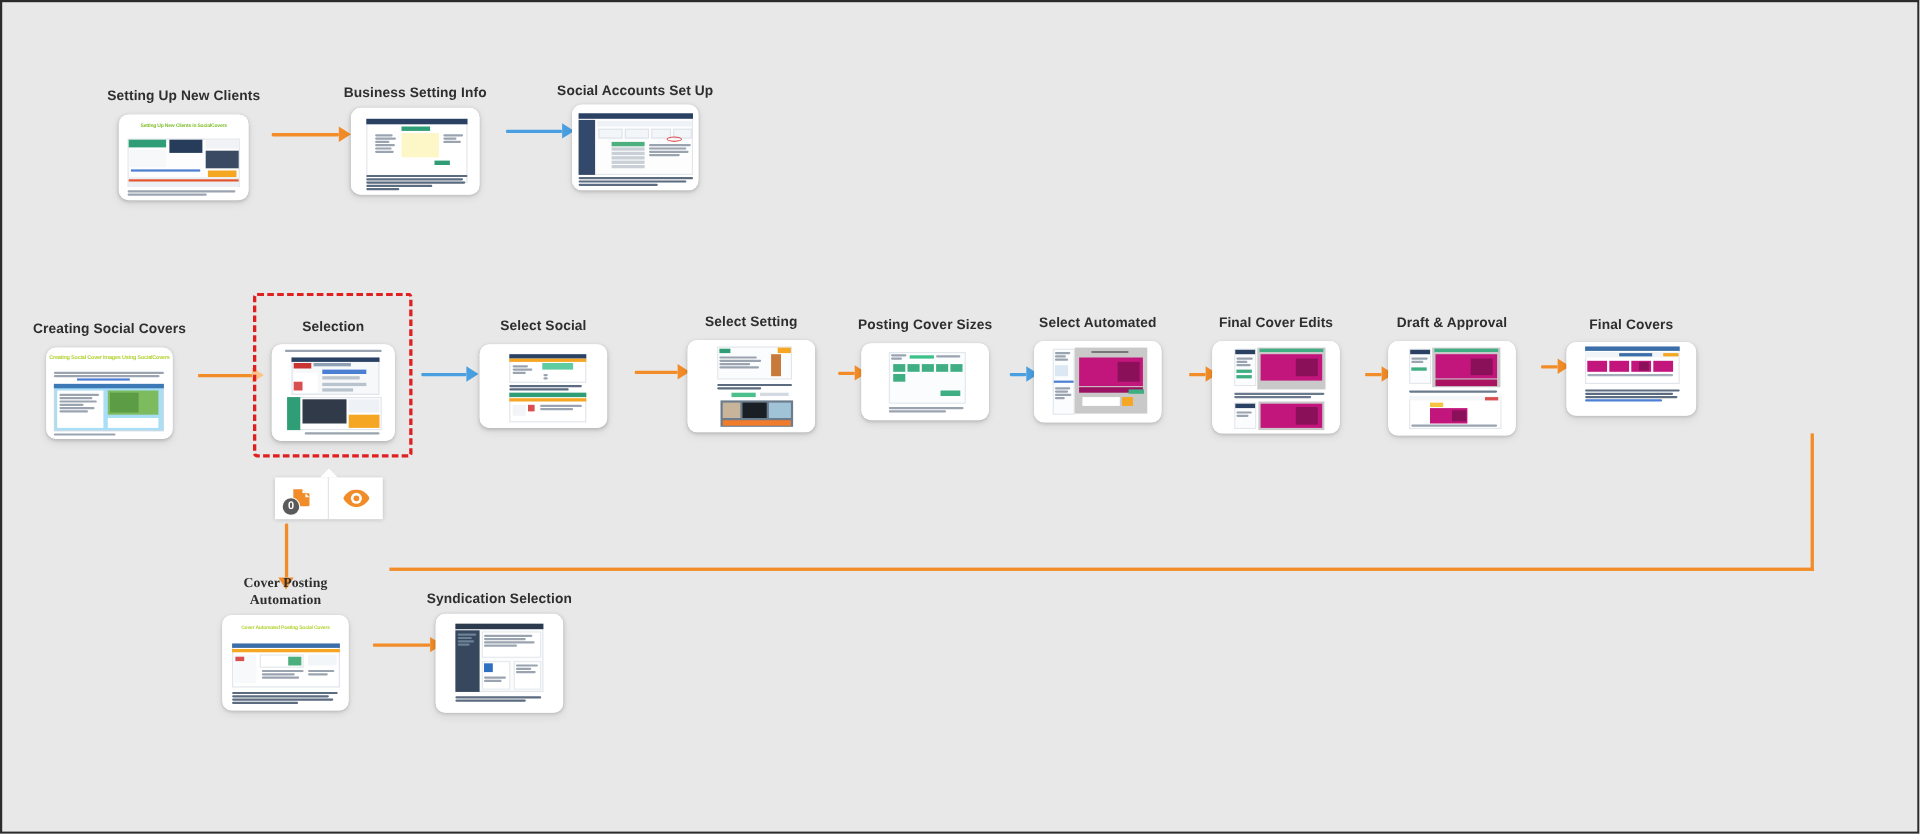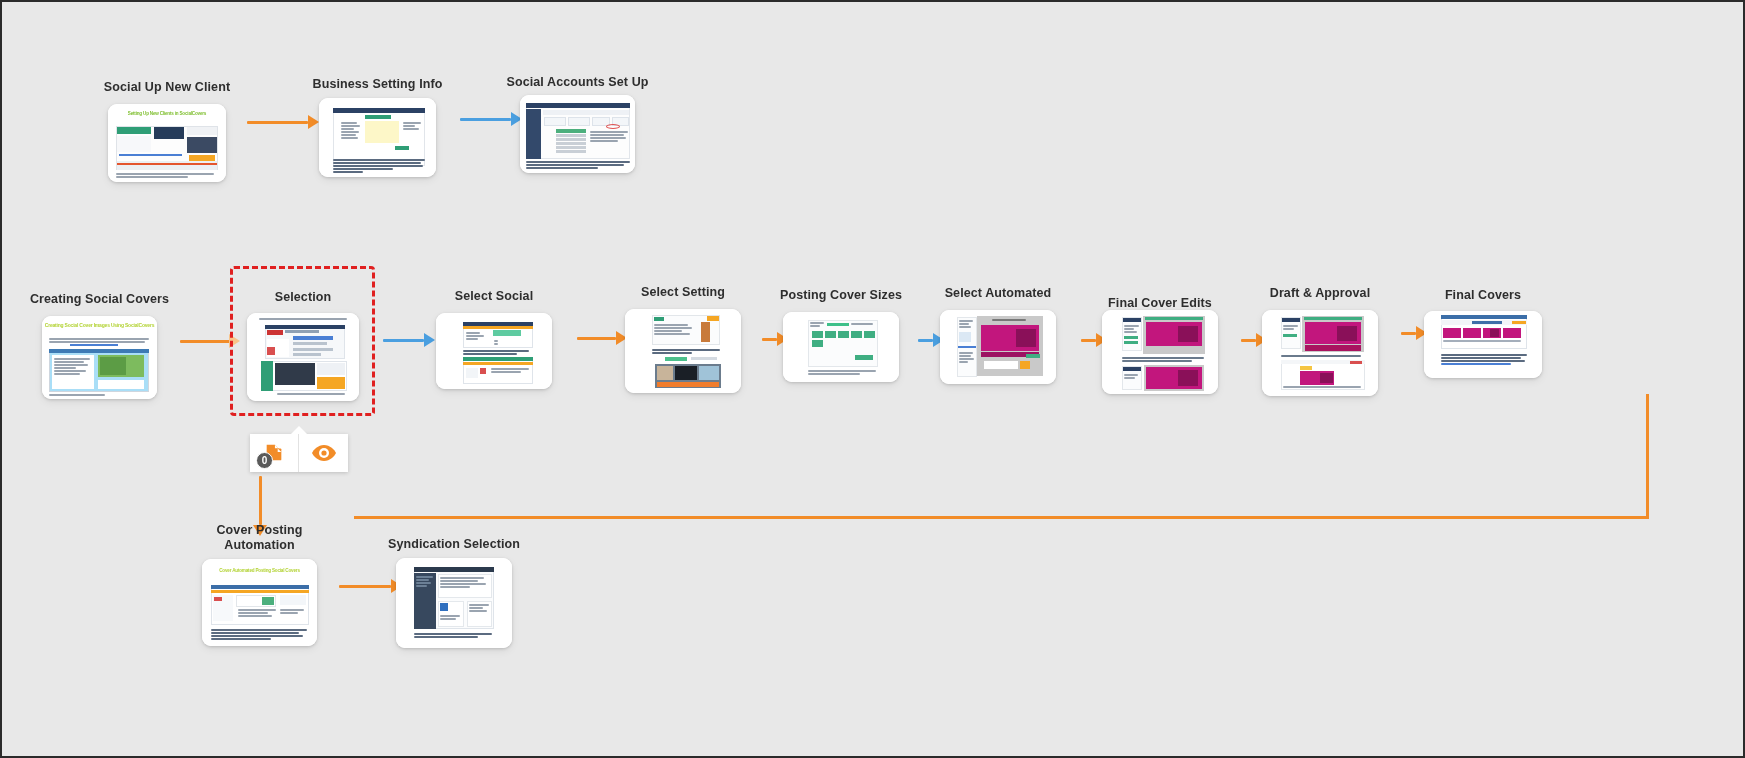--- a/index.html
+++ b/index.html
@@ -140,21 +140,21 @@
   .lines { position:absolute; }
   .lines i { display:block; background:#9aa4b0; margin-bottom:1.5px; height:1.5px; border-radius:1px;}
 </style>
 </head>
 <body>
 
 <div id="canvas">
 
 
   <div class="node" style="left:106px; top:78px; width:118px;">
-    <div class="node-label" style="top:0px; width:190px;">Social Up New Client</div>
+    <div class="node-label" style="top:0px; width:190px;">Setting Up New Clients</div>
     <div class="card" style="left:0; top:24px; width:118px; height:78px;">
       <div class="ss">
         <div class="ttl" style="top:7px; font-size:4.6px; color:#7fbf2f;">Setting Up New Clients in
 SocialCovers</div>
         <div class="bar" style="left:8px; top:22px; width:102px; height:44px; background:#fdfdfd; border:1px solid #dfe3e8;"></div>
         <div class="bar" style="left:9px; top:23px; width:34px; height:7px; background:#2f9e76;"></div>
         <div class="bar" style="left:46px; top:23px; width:30px; height:12px; background:#263c5a;"></div>
         <div class="bar" style="left:79px; top:23px; width:30px; height:8px; background:#f0f2f5;"></div>
         <div class="bar" style="left:79px; top:33px; width:30px; height:16px; background:#3b4a63;"></div>
         <div class="bar" style="left:81px; top:51px; width:26px; height:6px; background:#f5a623;"></div>
@@ -477,21 +477,21 @@
       </div>
     </div>
   </div>
 
   <div class="arrow" style="left:1079px; top:331px; width:26px;">
     <div class="shaft" style="width:15px; background:#f28c28;"></div>
     <div class="head" style="border-left-color:#f28c28;"></div>
   </div>
 
   <div class="node" style="left:1100px; top:284px; width:116px;">
-    <div class="node-label" style="top:0px; width:180px;margin-top:10px;">Final Cover Edits</div>
+    <div class="node-label" style="top:0px; width:180px;">Final Cover Edits</div>
     <div class="card" style="left:0; top:24px; width:116px; height:84px;">
       <div class="ss">
         <div class="bar" style="left:20px; top:7px; width:20px; height:34px; background:#fbfcfd; border:1px solid #e3e7eb;"></div>
         <div class="bar" style="left:21px; top:8px; width:18px; height:4px; background:#2b4164;"></div>
         <div class="lines" style="left:22px; top:15px; width:16px;">
           <i style="width:15px;"></i>
             <i style="width:10px;"></i>
             <i style="width:13px;"></i>
         </div>
         <div class="bar" style="left:22px; top:26px; width:14px; height:3px; background:#3fae82;"></div>
@@ -588,21 +588,21 @@
 
   <div class="route-seg" style="left:1644px; top:392px; width:3px; height:125px;"></div>
   <div class="route-seg" style="left:352px; top:514px; width:1295px; height:3px;"></div>
 
   <div class="arrow down" style="left:251px; top:474px; height:60px;">
     <div class="shaft" style="height:49px; background:#f28c28;"></div>
     <div class="head" style="border-top-color:#f28c28;"></div>
   </div>
 
   <div class="node" style="left:200px; top:521px; width:115px;">
-    <div class="node-label" style="top:0px; width:190px;">Cover Posting
+    <div class="node-label" style="top:0px; width:190px;font-family:Liberation Serif, serif;">Cover Posting
 Automation</div>
     <div class="card" style="left:0; top:36px; width:115px; height:87px;">
       <div class="ss">
         <div class="ttl" style="top:9px; font-size:4.6px; color:#b3d334;">Cover Automated Posting
 Social Covers</div>
         <div class="bar" style="left:9px; top:26px; width:98px; height:40px; background:#ffffff; border:1px solid #dfe4ea;"></div>
         <div class="bar" style="left:9px; top:26px; width:98px; height:4px; background:#3b6ea8;"></div>
         <div class="bar" style="left:9px; top:31px; width:98px; height:3px; background:#f5a623;"></div>
         <div class="bar" style="left:11px; top:36px; width:20px; height:26px; background:#f7f9fb;"></div>
         <div class="bar" style="left:12px; top:38px; width:8px; height:4px; background:#d94f4f;"></div>

